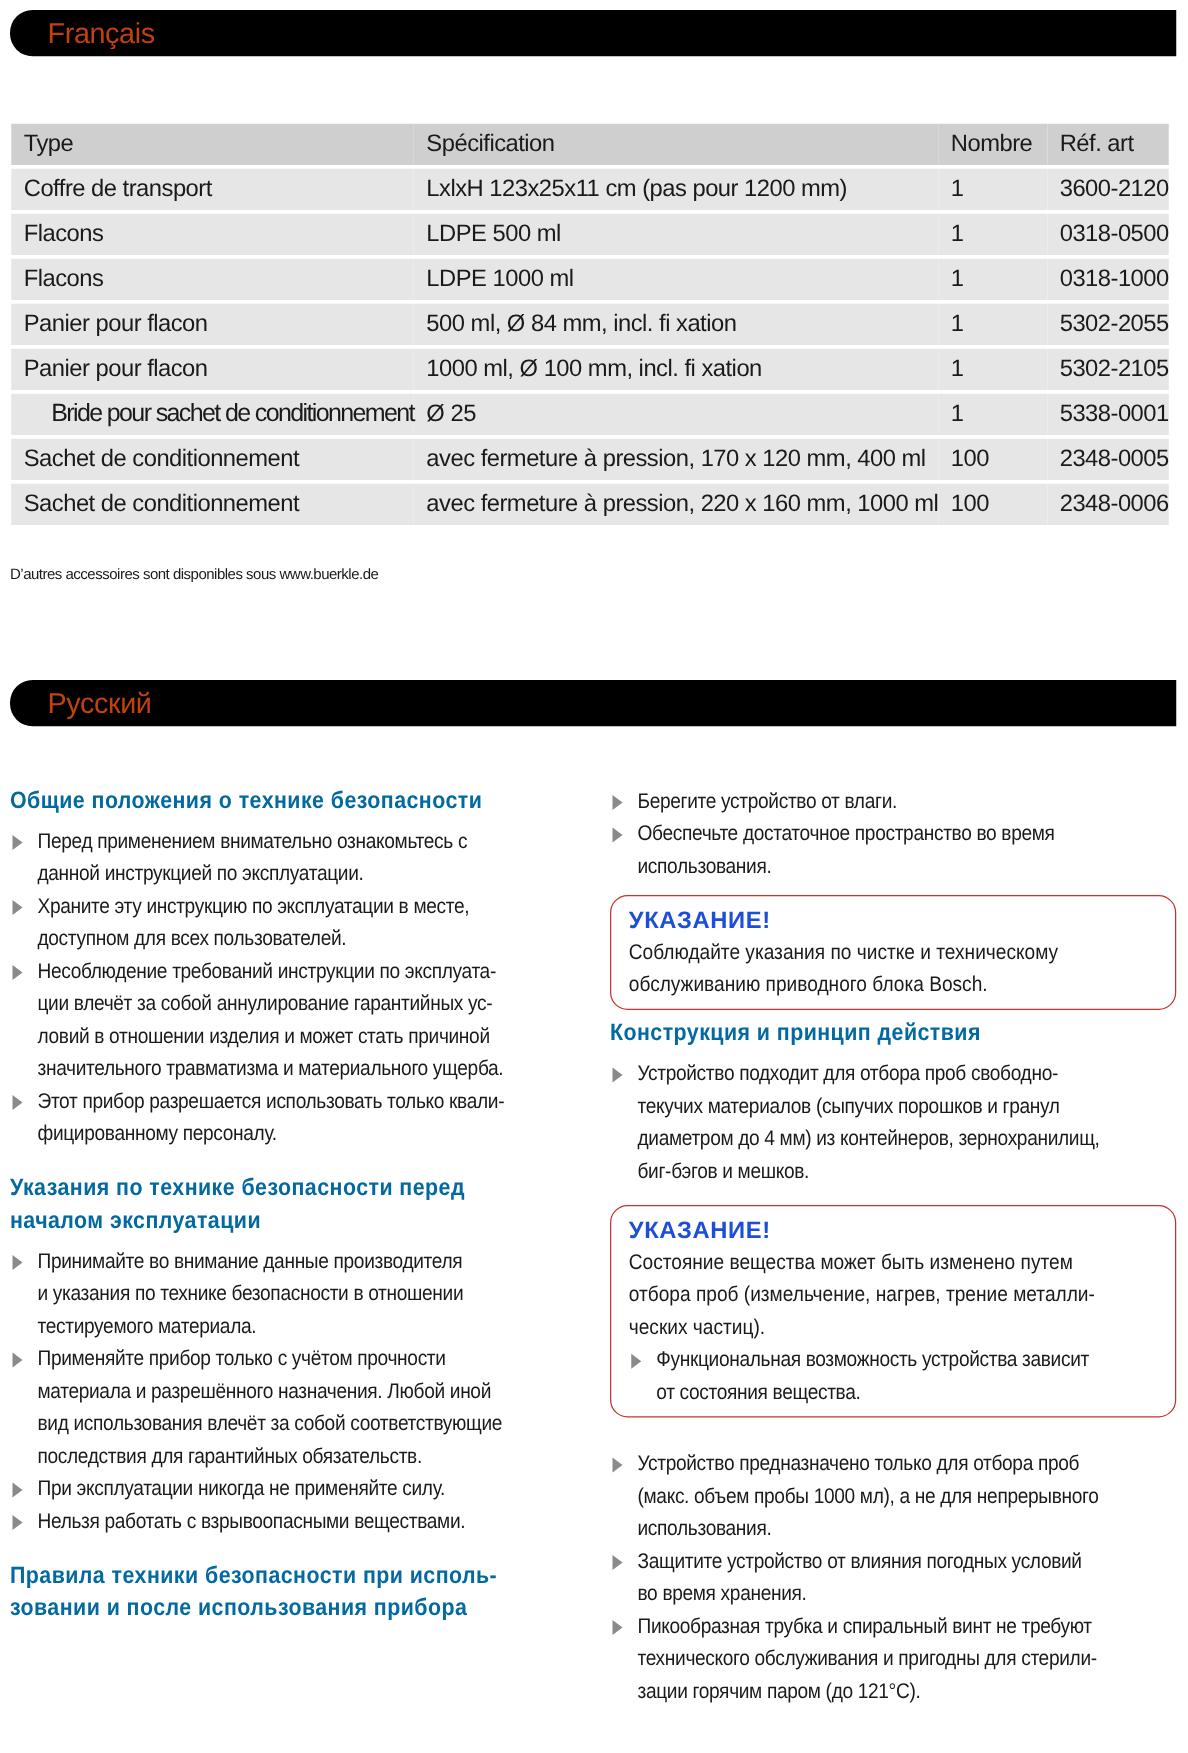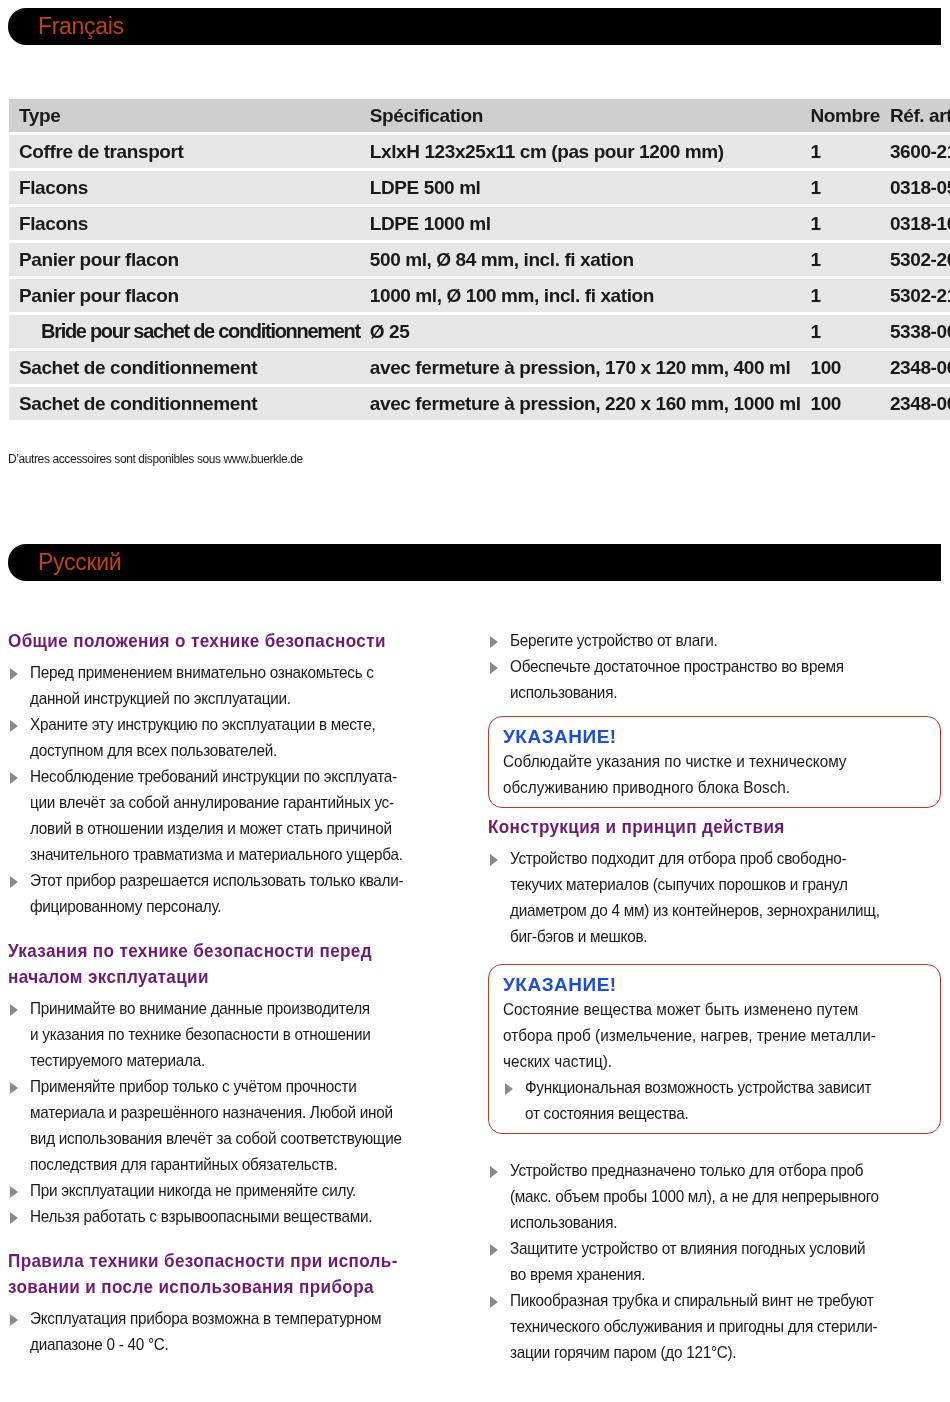--- a/index.html
+++ b/index.html
@@ -17,41 +17,41 @@
   .lang-bar.fr { top: 8px; }
   .lang-bar.ru { top: 544px; }
 
   table.acc {
     position: absolute; left: 9px; top: 96px; width: 926px;
     border-collapse: separate; border-spacing: 0 3px;
     font-family: "Liberation Sans", sans-serif; font-size: 19px;
     letter-spacing: -0.4px;
   }
   table.acc td, table.acc th {
-    background: #e6e6e6; text-align: left; font-weight: bold;
+    background: #e6e6e6; text-align: left; font-weight: normal;
     height: 33px; padding: 0 0 0 10px; vertical-align: middle; white-space: nowrap; margin-top: 32px;
   }
   table.acc th { background: #cfcfcf; }
   table.acc .c1 { width: 297px; }
   table.acc .c2 { width: 415px; }
   table.acc .c3 { width: 101px; }
   table.acc .c4 { }
   table.acc .narrow { font-size: 20px; letter-spacing: -1.3px; padding-left: 32px; }
 
   .note-line {
     position: absolute; left: 8px; top: 452px; font-size: 12px; letter-spacing: -0.4px;
   }
 
   .col { position: absolute; width: 455px; }
   .col.left { left: 8px; top: 628px; }
   .col.right { left: 488px; top: 628px; }
 
   h2.sec {
     font-family: "Liberation Sans", sans-serif; font-weight: bold;
-    font-size: 19px; line-height: 26px; color: #701a75; letter-spacing: 0.4px;
+    font-size: 19px; line-height: 26px; color: #0369a1; letter-spacing: 0.4px;
   }
   ul.bul { list-style: none; }
   ul.bul li {
     position: relative; padding-left: 22px;
     font-size: 17px; line-height: 26px; letter-spacing: -0.3px;
     transform-origin: left; 
     text-decoration: underline;
   }
   ul.bul li .tri {
     position: absolute; left: 2px; top: 8px; width: 0; height: 0;
@@ -175,24 +175,20 @@
 материала и разрешённого назначения. Любой иной
 вид использования влечёт за собой соответствующие
 последствия для гарантийных обязательств.</span></li>
     <li><span class="tri"></span><span class="txt">При эксплуатации никогда не применяйте силу.</span></li>
     <li><span class="tri"></span><span class="txt">Нельзя работать с взрывоопасными веществами.</span></li>
   </ul>
   <div class="gap-m"></div>
   <h2 class="sec"><span class="txt">Правила техники безопасности при исполь-
 зовании и после использования прибора</span></h2>
   <div class="gap-s"></div>
-  <ul class="bul">
-    <li><span class="tri"></span><span class="txt">Эксплуатация прибора возможна в температурном
-диапазоне 0 - 40 °C.</span></li>
-  </ul>
 </div>
 
 <div class="col right">
   <ul class="bul">
     <li><span class="tri"></span><span class="txt">Берегите устройство от влаги.</span></li>
     <li><span class="tri"></span><span class="txt">Обеспечьте достаточное пространство во время
 использования.</span></li>
   </ul>
 
   <div class="notice">

